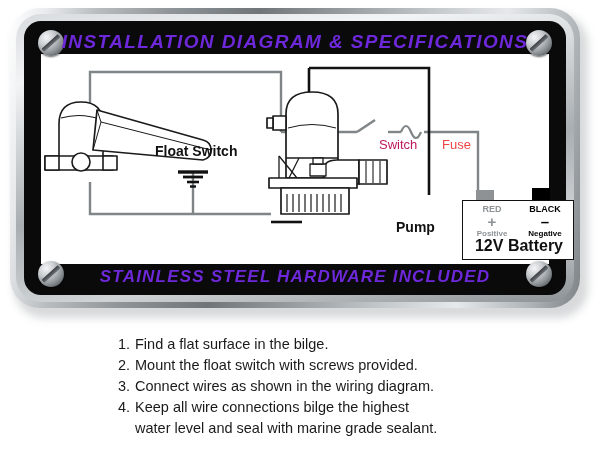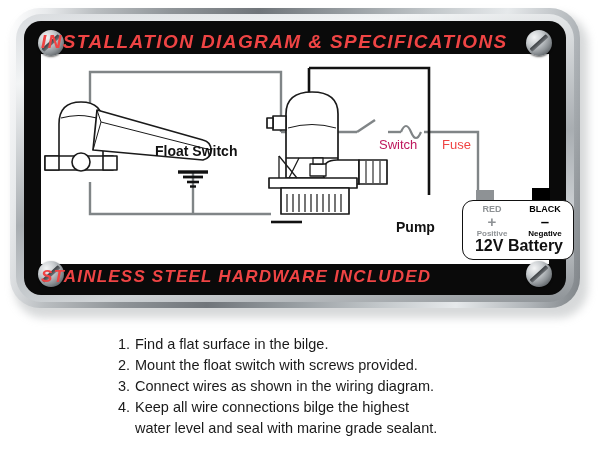--- a/index.html
+++ b/index.html
@@ -77,24 +77,24 @@
   #screw-tl { left: 28px; top: 22px; }
   #screw-tr { left: 516px; top: 22px; }
   #screw-bl { left: 28px; top: 253px; }
   #screw-br { left: 516px; top: 253px; }
 
   
   .banner {
     position: absolute;
     left: 31px;
     width: 508px;
-    color: #ef4444;
+    color: #6d28d9;
     font-weight: bold;
     font-style: italic;
-    text-align: left;
+    text-align: center;
     letter-spacing: 1.4px;
     font-stretch: condensed;
     white-space: nowrap;
   }
   #title-banner { top: 24px; height: 20px; font-size: 19px; line-height: 20px; }
   #footer-banner { top: 258px; height: 22px; font-size: 17px; line-height: 22px; letter-spacing: 1.2px; }
 
   
   #diagram {
     position: absolute;
@@ -112,21 +112,21 @@
   #label-pump        { left: 355px; top: 165px; font-size: 14px; font-weight: bold; color: #111; }
   #label-switch      { left: 338px; top: 83px; font-size: 13px; color: #be185d; }
   #label-fuse        { left: 401px; top: 83px; font-size: 13px; color: #ef4444; }
 
   
   #battery-box {
     position: absolute;
     left: 452px; top: 192px;
     width: 112px; height: 60px;
     border: 1.6px solid #111;
-    border-radius: 11px;
+    border-radius: 0;
     background: #fff;
   }
   .term-block {
     position: absolute;
     width: 18px; height: 14px;
   }
   #term-red   { left: 466px; top: 182px; background: #8e9295; }
   #term-black { left: 522px; top: 180px; background: #000000; }
 
   .bat-col { position: absolute; top: 3px; width: 50px; text-align: center; }

